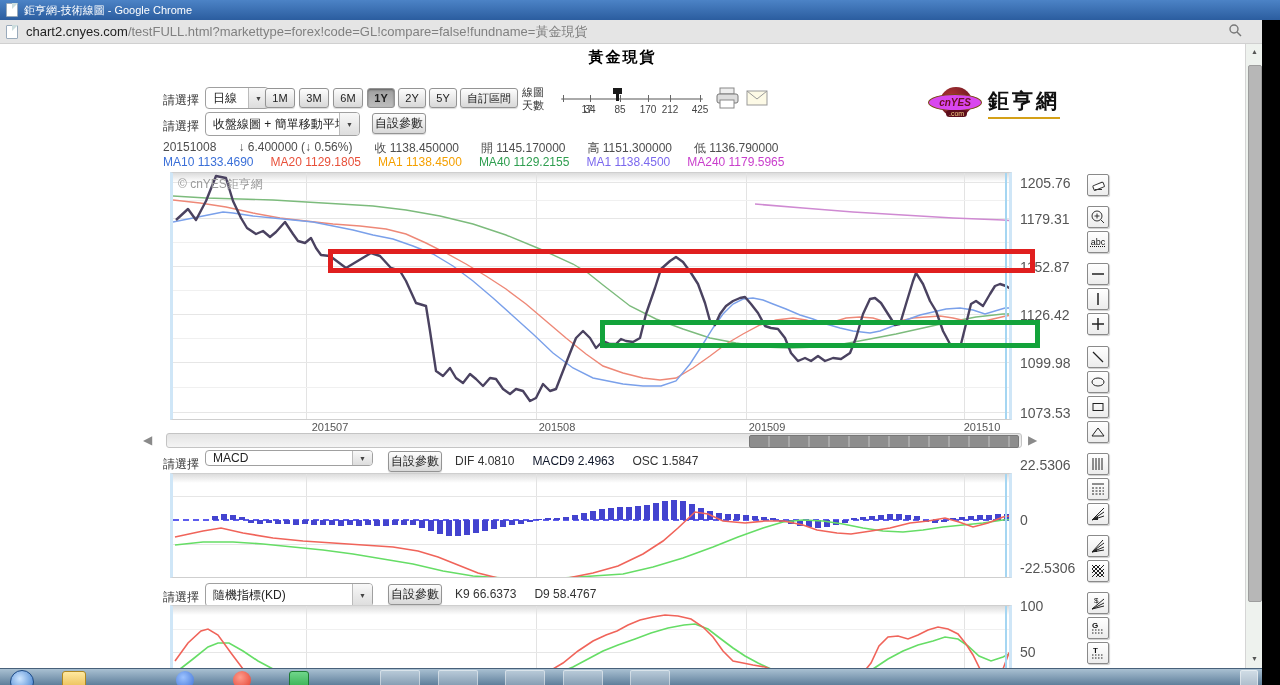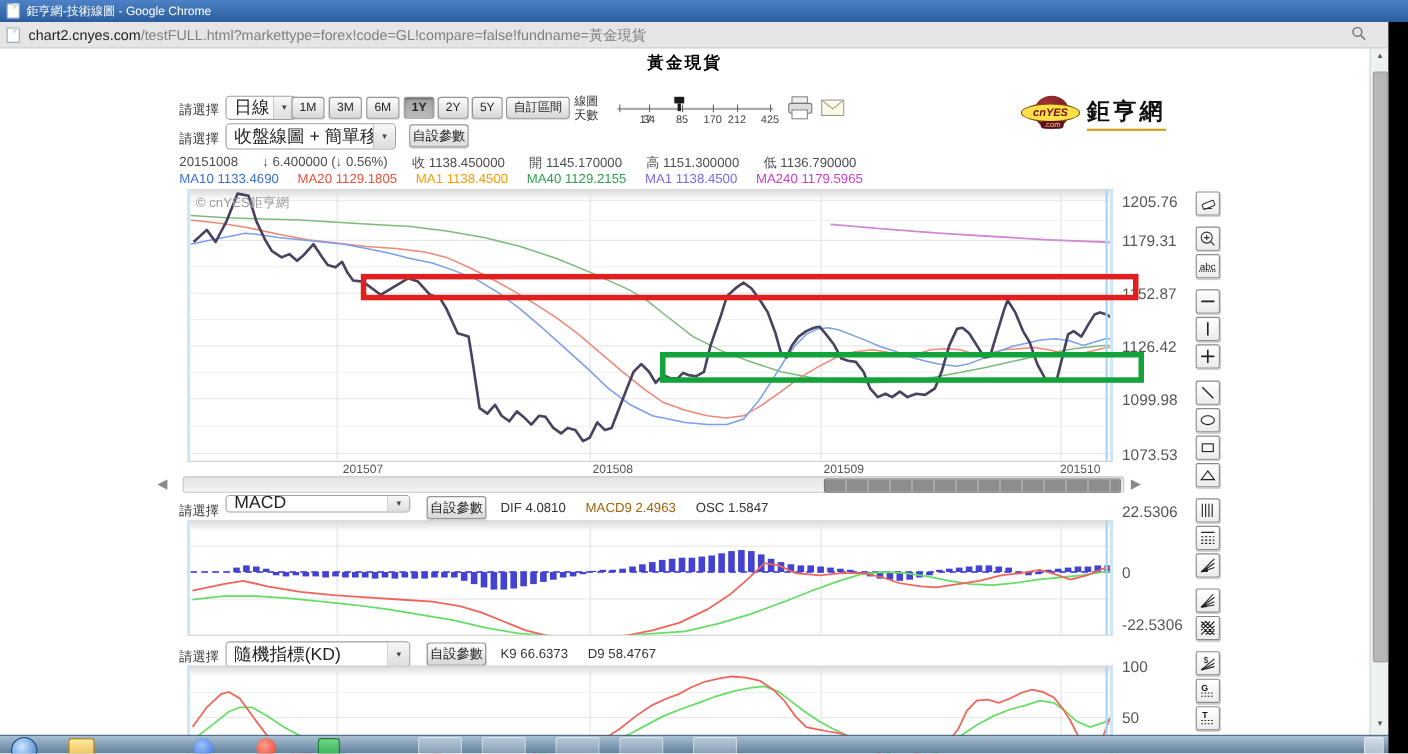--- a/index.html
+++ b/index.html
@@ -18,21 +18,21 @@
   .win-ctl{width:15px;height:13px;background:linear-gradient(#fdfdfd,#ccc);border:1px solid #999;border-radius:2px;font-size:8px;line-height:12px;text-align:center;color:#333;}
   #urlbar{left:0;top:20px;width:1262px;height:23px;background:#e5e5e5;border-bottom:1px solid #d0d0d0;display:flex;align-items:center;z-index:55;}
   #url-text{font-size:13px;margin-left:8px;white-space:nowrap;}
   #url-host{color:#222;}
   #url-path{color:#808080;}
   #mag-icon{position:absolute;right:20px;top:3px;width:14px;height:14px;}
 
   
   .cn-label{font-size:12px;color:#333;}
   .combo{background:#fff;border:1px solid #a0a0a0;border-radius:4px;height:22px;display:flex;align-items:center;box-sizing:border-box;}
-  .combo .txt{font-size:16px;color:#222;padding-left:7px;flex:1;white-space:nowrap;overflow:hidden;}
+  .combo .txt{font-size:12px;color:#222;padding-left:7px;flex:1;white-space:nowrap;overflow:hidden;}
   .combo .arrow{width:19px;align-self:stretch;border-left:1px solid #bbb;background:linear-gradient(#f8f8f8,#ddd);border-radius:0 3px 3px 0;font-size:7px;color:#444;display:flex;align-items:center;justify-content:center;}
   .btn{background:linear-gradient(#fdfdfd,#d8d8d8);border:1px solid #949494;border-radius:3px;font-size:11px;color:#222;text-align:center;box-sizing:border-box;height:20px;line-height:18px;box-shadow:0 1px 1px rgba(0,0,0,.15);}
   .btn.active{background:linear-gradient(#9f9f9f,#bdbdbd);box-shadow:inset 0 1px 2px rgba(0,0,0,.4);font-weight:bold;}
   .param-btn{font-size:12px;height:21px;line-height:19px;}
   #page-title{left:0;top:48px;width:1245px;text-align:center;font-size:15px;font-weight:bold;color:#000000;letter-spacing:2px;}
   .tick{width:1px;height:7px;background:#666;top:95px;}
   .tick-lab{top:104px;width:24px;margin-left:-12px;text-align:center;font-size:10px;color:#444;}
   #slider-line{left:561px;top:98px;width:142px;height:2px;background:#aaa;border-radius:1px;}
   #slider-thumb{left:613px;top:88px;width:9px;height:13px;}
   #slider-thumb .head{width:9px;height:6px;background:#1a1a1a;}
@@ -64,21 +64,21 @@
   .scroll-arrow{font-size:12px;color:#8a8a8a;top:433px;}
 
   
   .tool-btn{left:1087px;width:22px;height:22px;background:linear-gradient(#fff,#ececec);border:1px solid #8a8a8a;border-radius:2px;box-sizing:border-box;box-shadow:1px 1px 1px rgba(0,0,0,.2);display:flex;align-items:center;justify-content:center;font-size:9px;color:#111;}
   .tool-btn svg{display:block;}
 
   
   #logo{left:928px;top:85px;width:120px;height:36px;}
   #logo-ball{position:absolute;left:0;top:2px;width:56px;height:30px;}
   #logo-circle{position:absolute;left:12px;top:0;width:32px;height:30px;border-radius:50%;background:radial-gradient(circle at 35% 30%,#a33,#5c0d1c);}
-  #logo-oval{position:absolute;left:0;top:7px;width:52px;height:15px;background:#fde047;border:1px solid #7a4a10;border-radius:50%;font-size:10px;font-weight:bold;font-style:italic;color:#6b0f1f;text-align:center;line-height:15px;}
+  #logo-oval{position:absolute;left:0;top:7px;width:52px;height:15px;background:#d946ef;border:1px solid #7a4a10;border-radius:50%;font-size:10px;font-weight:bold;font-style:italic;color:#6b0f1f;text-align:center;line-height:15px;}
   #logo-com{position:absolute;left:18px;top:23px;font-size:7px;color:#f0d080;background:#5c0d1c;padding:0 3px;border-radius:4px;}
   #logo-name{position:absolute;left:60px;top:2px;font-family:"Liberation Serif","DejaVu Serif",serif;font-size:21px;font-weight:bold;color:#111;letter-spacing:3px;border-bottom:2px solid #d4a017;padding-bottom:2px;white-space:nowrap;}
 
   
   #vscroll{left:1245px;top:43px;width:17px;height:625px;background:#eef2ee;border-left:1px solid #d5d5d5;box-sizing:border-box;z-index:50;}
   .vs-btn{position:absolute;left:2px;width:13px;height:14px;font-size:7px;color:#555;text-align:center;line-height:14px;}
   #vs-thumb{position:absolute;left:2px;top:22px;width:12px;height:535px;background:#b7b7b7;border:1px solid #9d9d9d;border-radius:2px;}
 
   #black-strip{left:1262px;top:20px;width:18px;height:665px;background:#000;z-index:45;}
 
@@ -238,21 +238,21 @@
   <div class="abs scroll-arrow" style="left:1028px;">▶</div>
 
   <div class="abs cn-label" style="left:163px;top:456px;">請選擇</div>
   <div class="abs combo" style="left:205px;top:450px;width:168px;height:16px;">
     <span class="txt">MACD</span>
     <span class="arrow">▼</span>
   </div>
   <div class="abs btn param-btn" style="left:388px;top:451px;width:54px;">自設參數</div>
   <div class="abs" style="left:455px;top:454px;display:flex;gap:18px;">
     <span class="q-item" style="color:#333;">DIF 4.0810</span>
-    <span class="q-item" style="color:#a16207;">MACD9 2.4963</span>
+    <span class="q-item" style="color:#0f172a;">MACD9 2.4963</span>
     <span class="q-item" style="color:#333;">OSC 1.5847</span>
   </div>
 
   <div class="abs chart-frame" style="left:170px;top:473px;width:842px;height:105px;">
     <div class="vgrid" style="left:133px;"></div>
     <div class="vgrid" style="left:363px;"></div>
     <div class="vgrid" style="left:573px;"></div>
     <div class="vgrid" style="left:791px;"></div>
     <div class="hgrid" style="top:22px;"></div>
     <div class="hgrid" style="top:70px;"></div>

